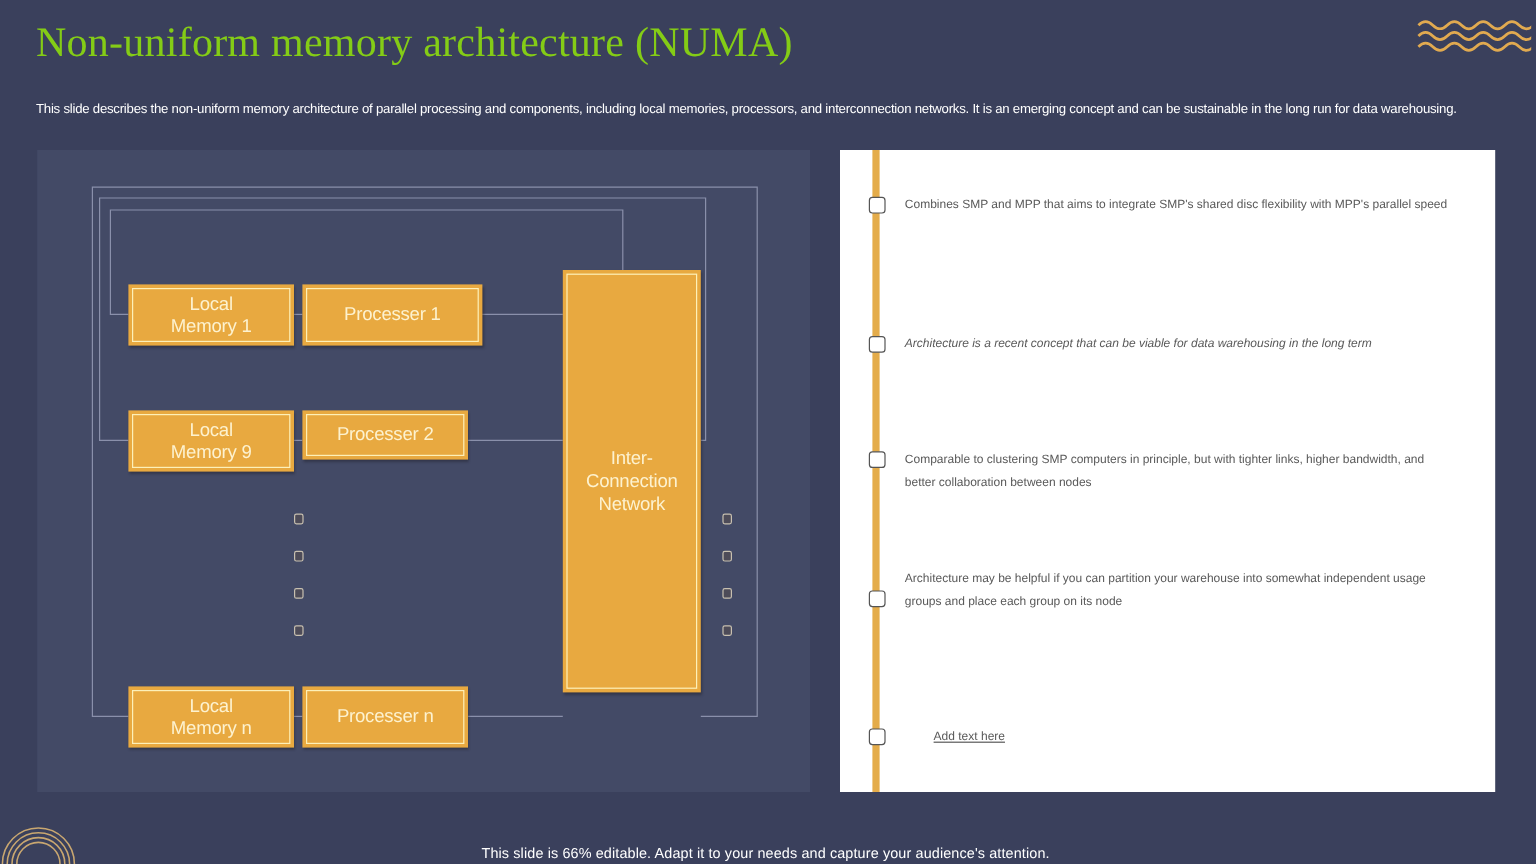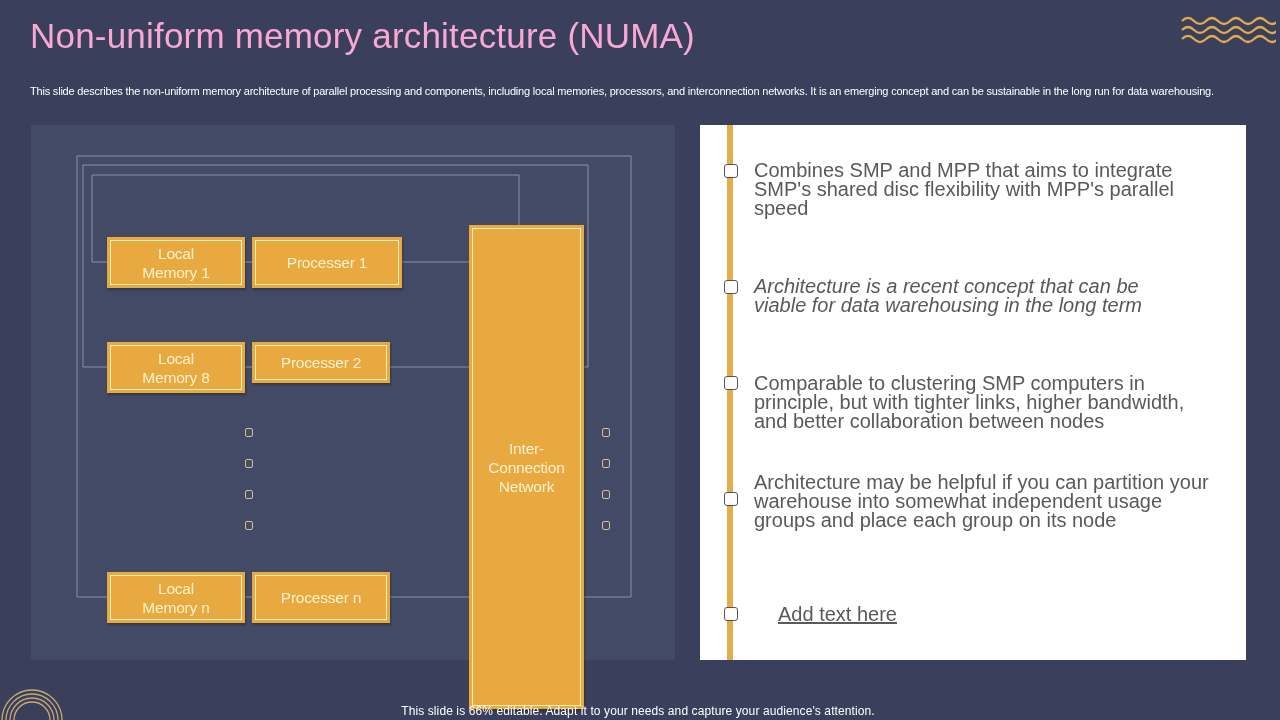--- a/index.html
+++ b/index.html
@@ -4,22 +4,22 @@
 <style>
   * { margin: 0; padding: 0; box-sizing: border-box; }
   html, body { width: 1280px; height: 720px; overflow: hidden; }
   body {
     background: #3a405c;
     position: relative;
     font-family: "Liberation Sans", sans-serif;
   }
   .title {
     position: absolute; left: 30px; top: 16px;
-    font-family: Liberation Sans, sans-serif;
-    font-size: 35px; color: #f9a8d4; font-weight: normal;
+    font-family: Liberation Serif, serif;
+    font-size: 35px; color: #84cc16; font-weight: normal;
     letter-spacing: 0.2px;
   }
   .subtitle {
     position: absolute; left: 30px; top: 84px; width: 1220px;
     font-size: 11px; line-height: 14px; color: #ffffff;
     letter-spacing: -0.2px;
   }
   .waves { position: absolute; left: 1180px; top: 16px; width: 96px; height: 30px; }
   .rings { position: absolute; left: 0; top: 680px; width: 70px; height: 40px; }
   .footer {
@@ -53,21 +53,21 @@
   .timeline-bar {
     position: absolute; left: 727px; top: 125px; width: 6px; height: 535px;
     background: #e4ac4a;
   }
   .bullet {
     position: absolute; left: 724px; width: 14px; height: 14px;
     border: 1.5px solid #555; border-radius: 3px; background: #fff;
   }
   .point-text {
     position: absolute; left: 754px; width: 460px;
-    font-size: 20px; line-height: 19px; color: #595959;
+    font-size: 10px; line-height: 19px; color: #595959;
   }
 </style>
 </head>
 <body>
 
 <h1 class="title">Non-uniform memory architecture (NUMA)</h1>
 <p class="subtitle">This slide describes the non-uniform memory architecture of parallel processing and components, including local memories, processors, and interconnection networks. It is an emerging concept and can be sustainable in the long run for data warehousing.</p>
 
 <svg class="waves" viewBox="0 0 96 30">
   <g fill="none" stroke="#e1aa50" stroke-width="2.2">
@@ -102,37 +102,37 @@
   <div class="inner">
       <div><span>Local</span><br><span>Memory 1</span></div>
     </div>
 </div>
 <div class="box" style="left:252px; top:237px; width:150px; height:51px;">
   <div class="inner">Processer 1</div>
 </div>
 
 <div class="box" style="left:107px; top:342px; width:138px; height:51px;">
   <div class="inner">
-      <div><span>Local</span><br><span>Memory 8</span></div>
+      <div><span>Local</span><br><span>Memory 9</span></div>
     </div>
 </div>
 <div class="box" style="left:252px; top:342px; width:138px; height:41px;">
   <div class="inner">Processer 2</div>
 </div>
 
 <div class="box" style="left:107px; top:572px; width:138px; height:51px;">
   <div class="inner">
       <div><span>Local</span><br><span>Memory n</span></div>
     </div>
 </div>
 <div class="box" style="left:252px; top:572px; width:138px; height:51px;">
   <div class="inner">Processer n</div>
 </div>
 
-<div class="box" style="left:469px; top:225px; width:115px; height:484px;">
+<div class="box" style="left:469px; top:225px; width:115px; height:352px;">
   <div class="inner" style="align-items:center;">
     <div><span>Inter-</span><br><span>Connection</span><br><span>Network</span></div>
   </div>
 </div>
 
 <div class="dot" style="left:245px; top:428px;"></div>
 <div class="dot" style="left:245px; top:459px;"></div>
 <div class="dot" style="left:245px; top:490px;"></div>
 <div class="dot" style="left:245px; top:521px;"></div>
 <div class="dot" style="left:602px; top:428px;"></div>

